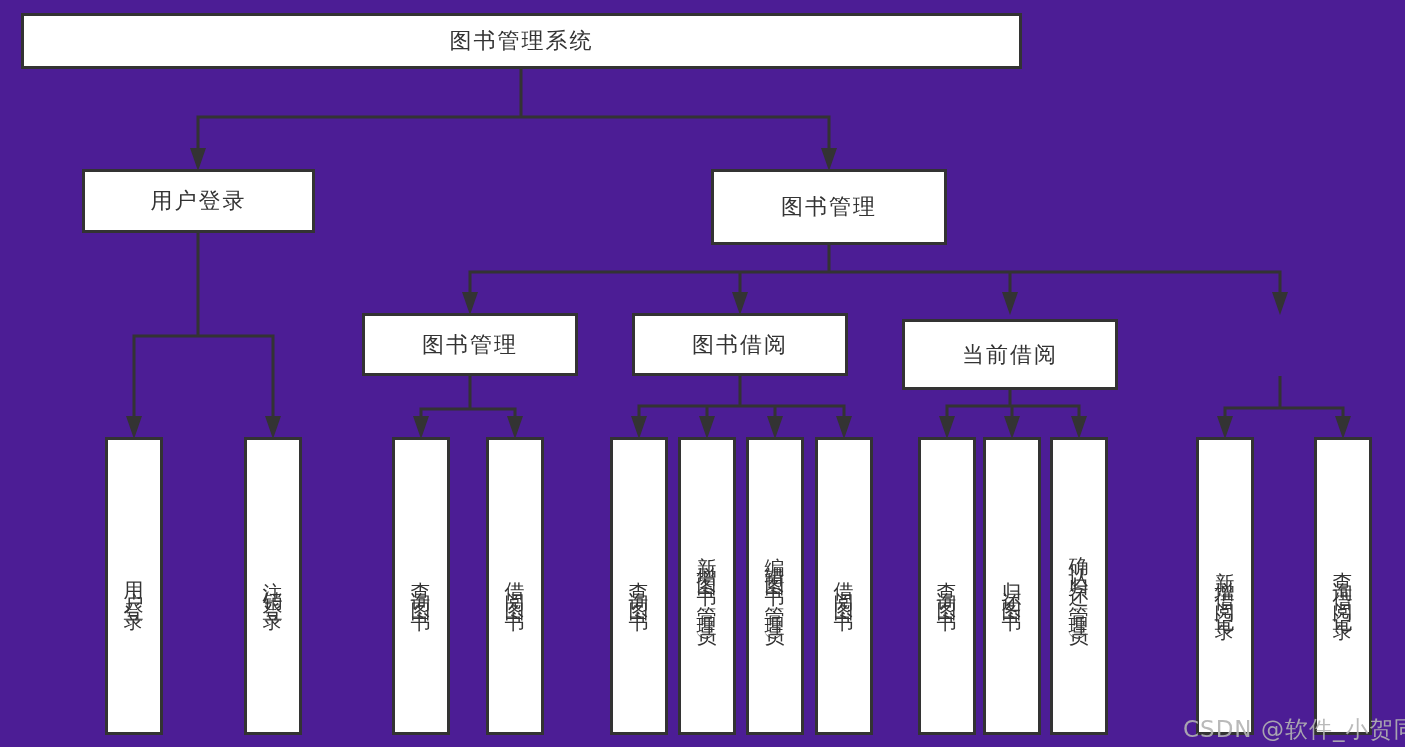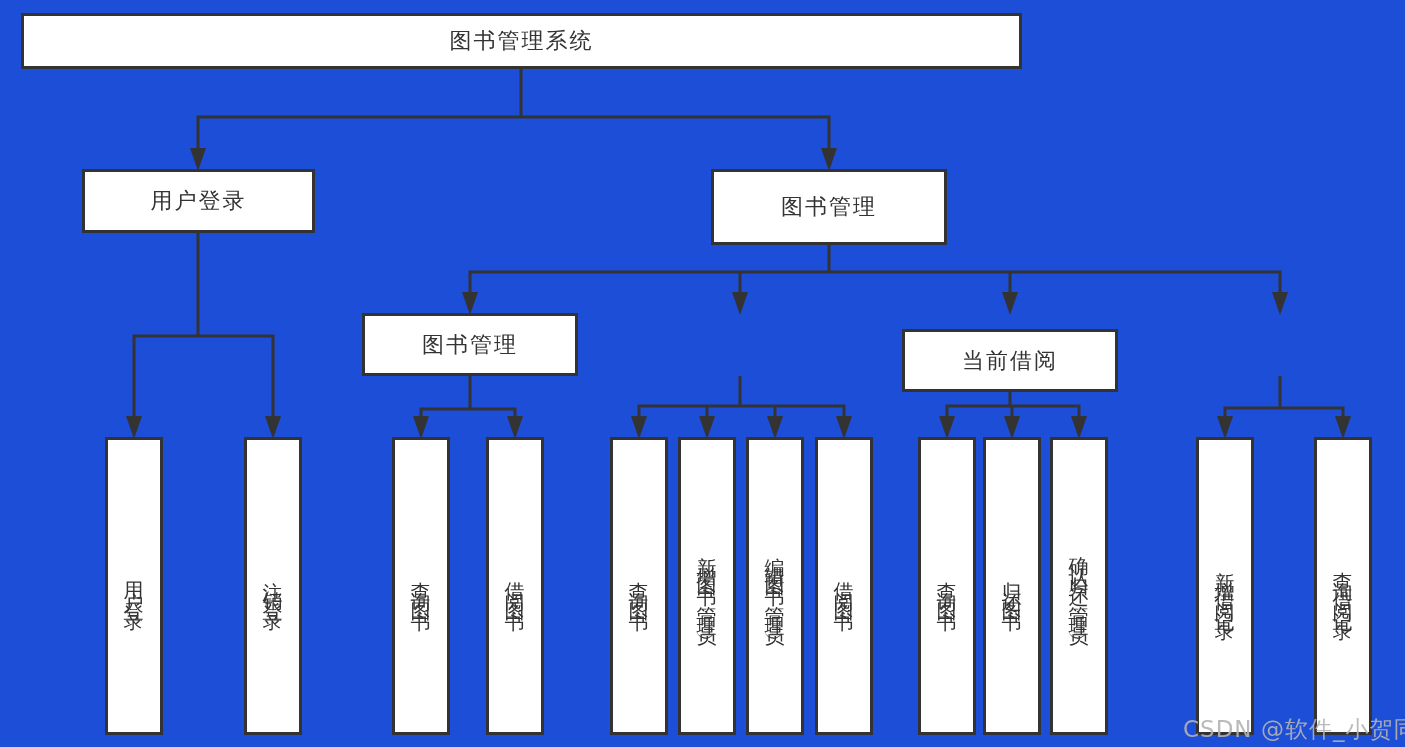--- a/index.html
+++ b/index.html
@@ -1,20 +1,20 @@
 <!DOCTYPE html>
 <html><head>
 <meta charset="utf-8">
 <style>
   html, body { margin: 0; padding: 0; background: #ffffff; }
   #canvas {
     position: relative;
     width: 1405px;
     height: 747px;
-    background: #1d4ed8;
+    background: #4c1d95;
     font-family: "DejaVu Sans", sans-serif;
     color: #333333;
     overflow: hidden;
   }
   .box {
     position: absolute;
     box-sizing: border-box;
     border: 3px solid #333333;
     background: #ffffff;
     display: flex;
@@ -118,21 +118,24 @@
   <div class="box" style="left:82px; top:169px; width:233px; height:64px;">
     <span>用户登录</span>
   </div>
   <div class="box" style="left:711px; top:169px; width:236px; height:76px;">
     <span>图书管理</span>
   </div>
 
   <div class="box" style="left:362px; top:313px; width:216px; height:63px;">
     <span>图书管理</span>
   </div>
-  <div class="box" style="left:902px; top:329px; width:216px; height:63px;">
+  <div class="box" style="left:632px; top:313px; width:216px; height:63px;">
+    <span>图书借阅</span>
+  </div>
+  <div class="box" style="left:902px; top:319px; width:216px; height:71px;">
     <span>当前借阅</span>
   </div>
 
   <div class="vbox" style="left:105px;">
     <span class="vtext">用户登录</span>
   </div>
   <div class="vbox" style="left:244px;">
     <span class="vtext">注销登录</span>
   </div>
 

